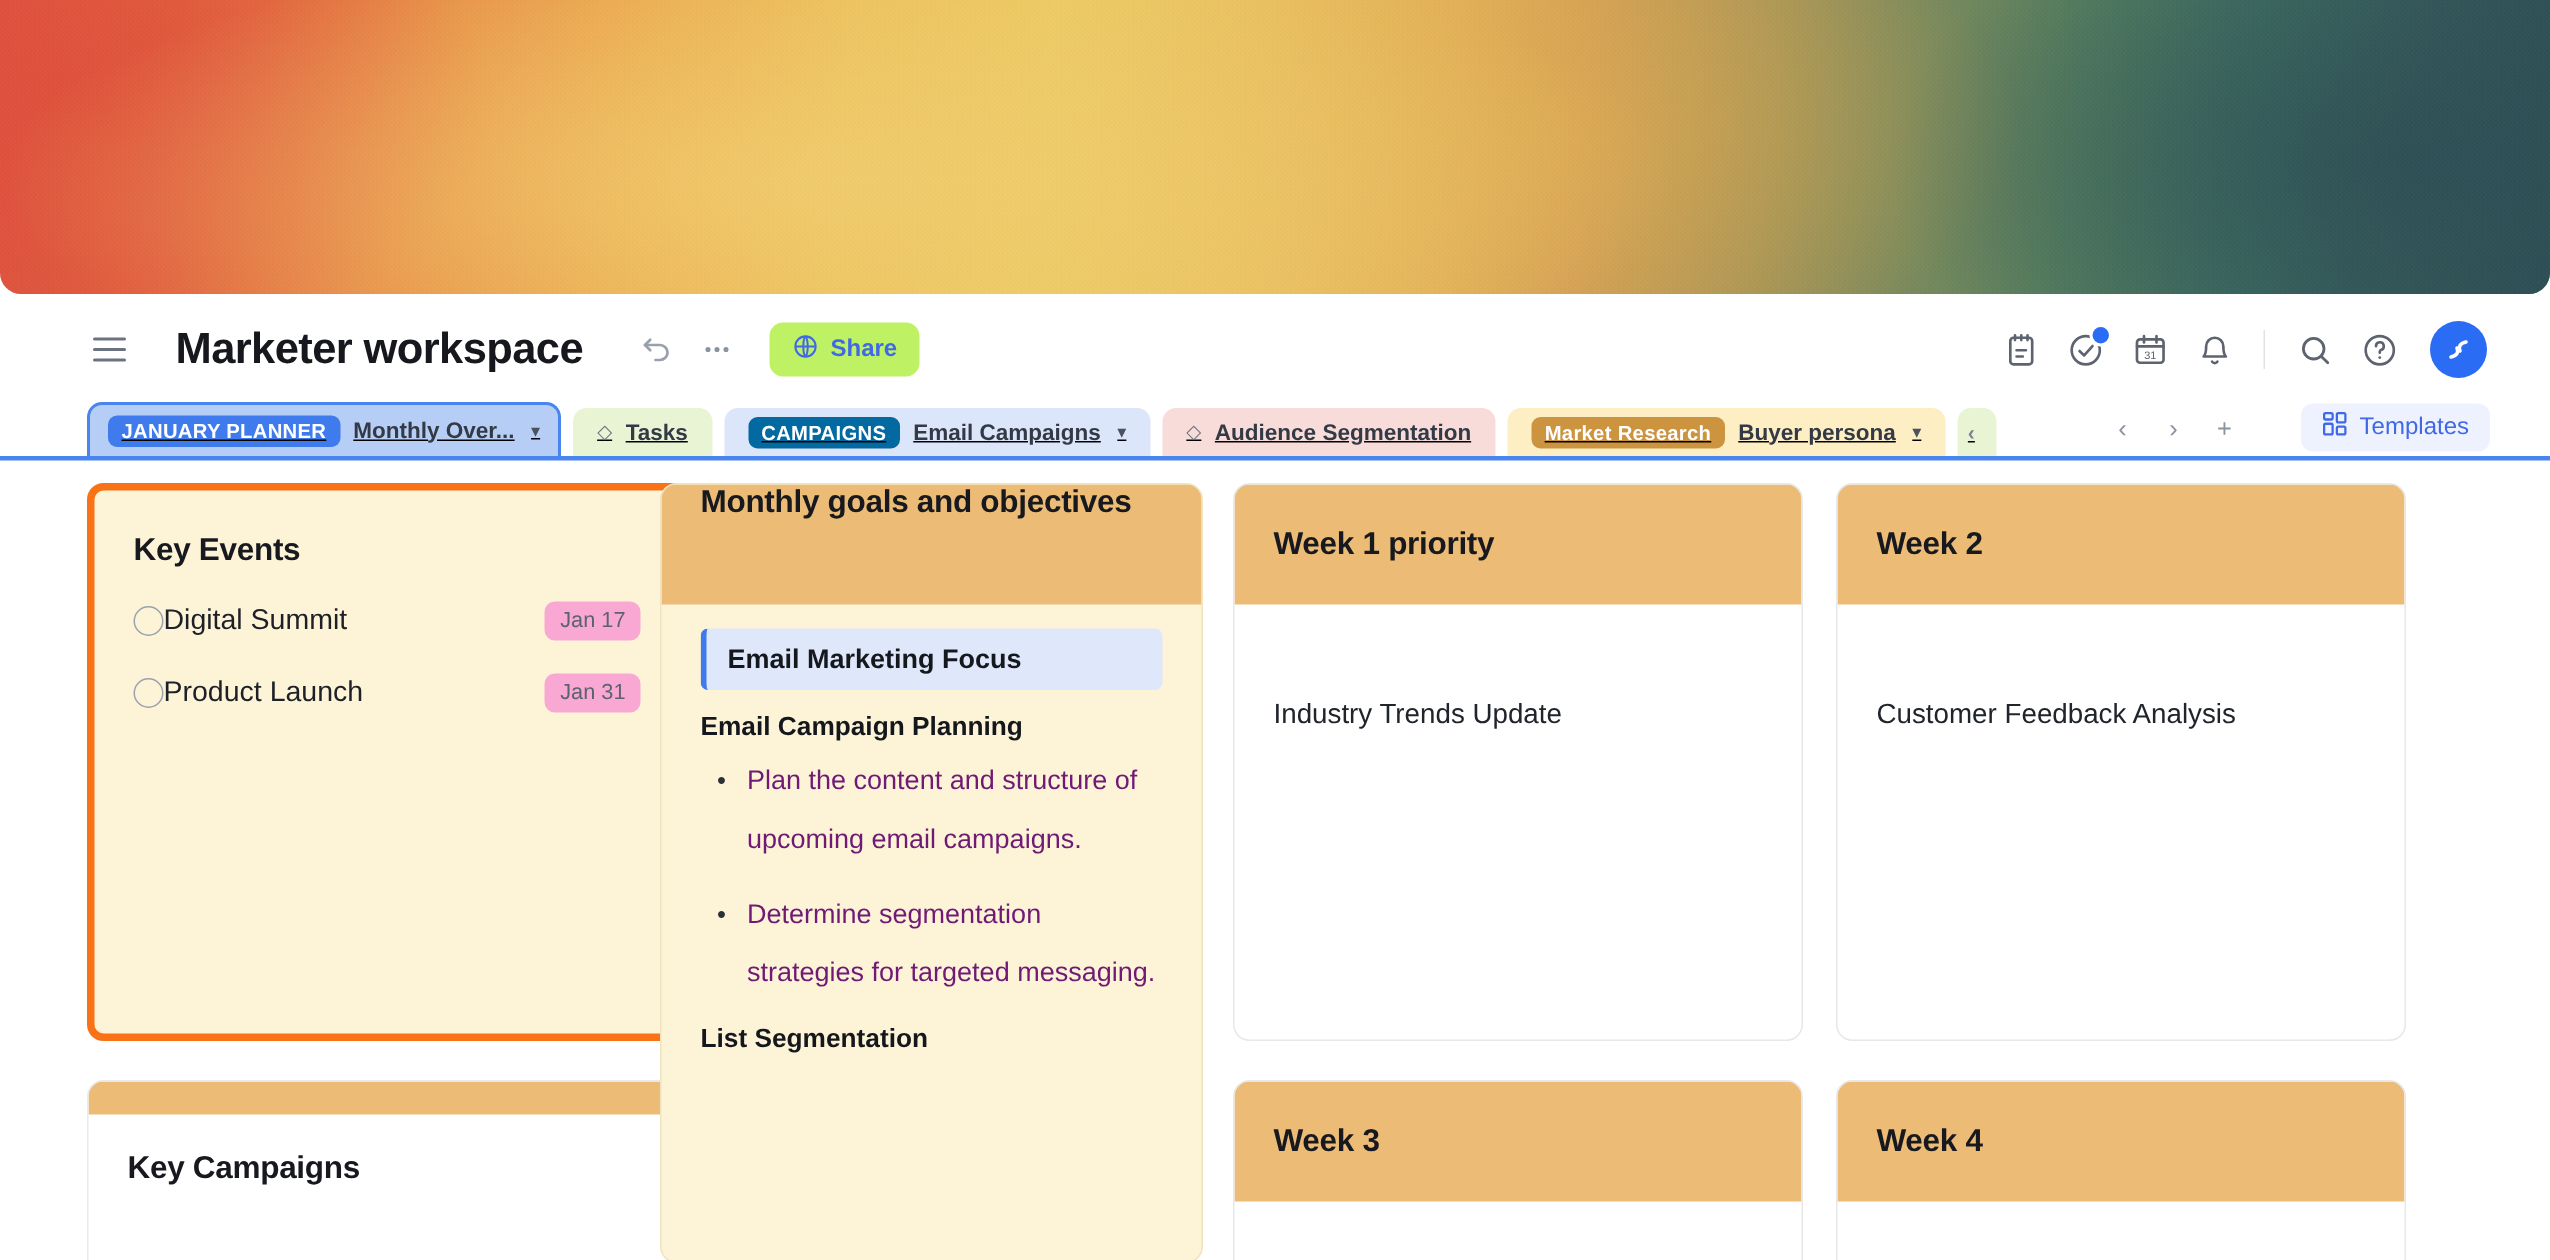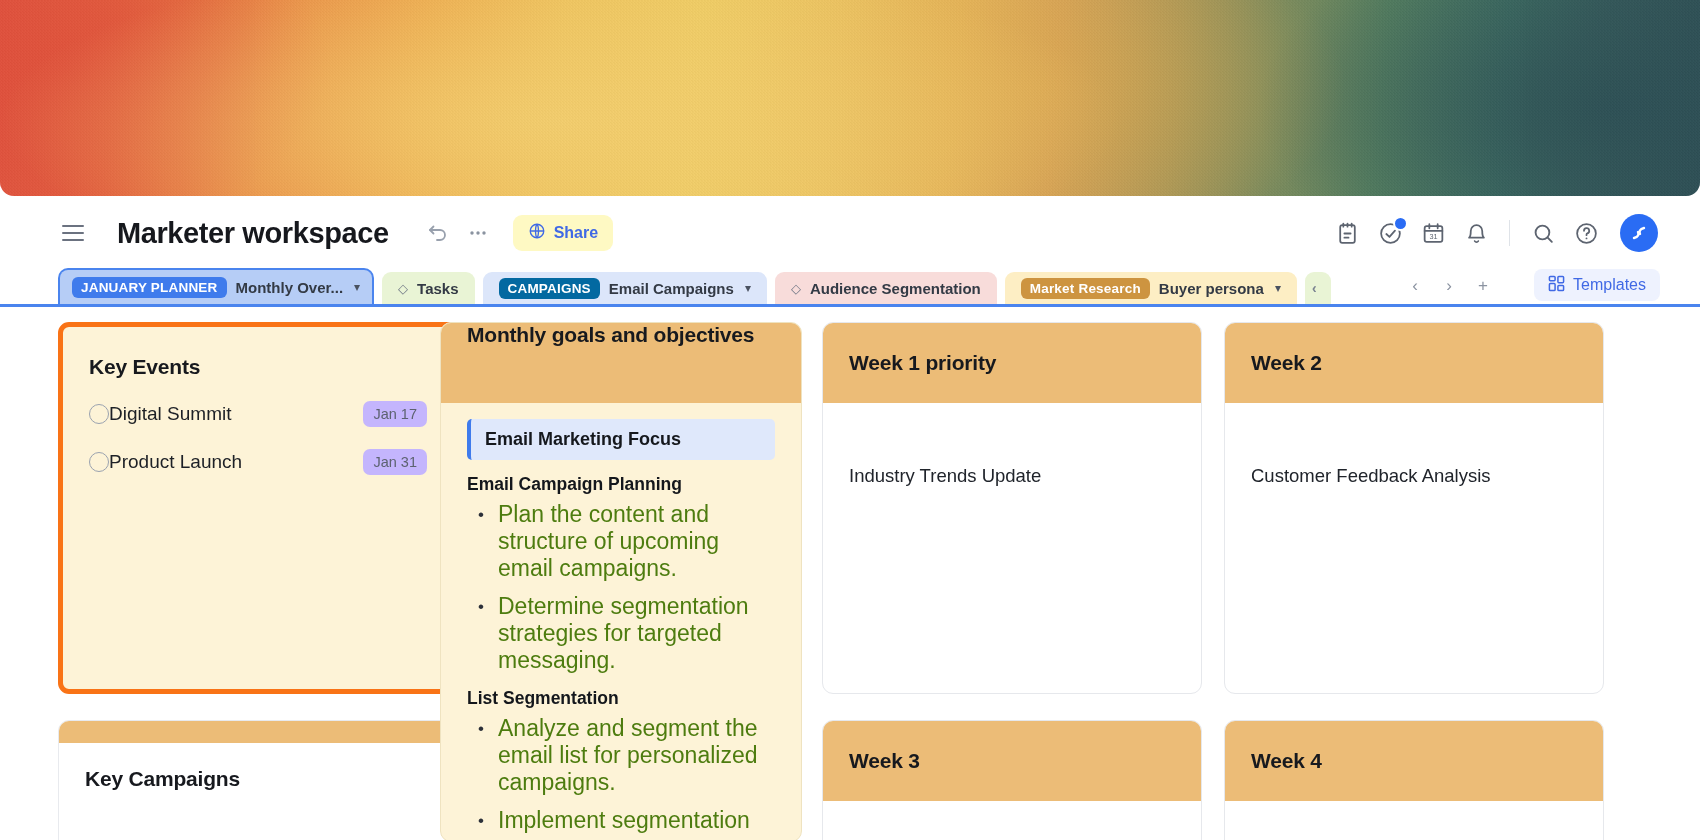--- a/index.html
+++ b/index.html
@@ -75,21 +75,21 @@
     white-space:nowrap;
   }
   .hdr-icon-btn {
     width:34px; height:34px; display:flex; align-items:center; justify-content:center;
     border-radius:7px; cursor:pointer; color:#98a0ad;
   }
   .undo-btn { margin-left:32px; }
   .more-btn { margin-left:6px; font-size:22px; color:#8a93a0; letter-spacing:1px; line-height:10px;}
   .share-btn {
     margin-left:18px; height:36px; padding:0 15px;
-    background:#fef9c3; color:#4069e5; border-radius:9px;
+    background:#bef264; color:#4069e5; border-radius:9px;
     display:flex; align-items:center; gap:8px;
     font-size:16px; font-weight:600; cursor:pointer;
   }
 
   .hdr-right {
     margin-left:auto; margin-right:42px;
     display:flex; align-items:center; gap:13px;
   }
   .hdr-right .ic { width:30px; height:30px; color:#5d6470; position:relative; cursor:pointer;
                    display:flex; align-items:center; justify-content:center;}
@@ -103,21 +103,21 @@
     display:flex; align-items:center; justify-content:center; cursor:pointer;
     margin-left:6px;
   }
 
   
   .tabbar {
     position:absolute; left:0; top:268px; width:1700px; height:38px;
   }
   .tabs-scroll {
     position:absolute; left:58px; top:0; width:1320px; height:36px;
-    display:flex; align-items:flex-end; gap:8px; overflow:hidden;
+    display:flex; align-items:flex-end; gap:8px; overflow:hidden;text-decoration:underline;
   }
   .tab {
     height:32px; border-radius:9px 9px 0 0; display:flex; align-items:center;
     padding:0 16px; gap:9px; font-size:15px; font-weight:600; color:#333a45;
     white-space:nowrap; cursor:pointer; flex:none;
   }
   .tab.active {
     border:2px solid #4a84ee; border-bottom:none; height:36px;
     border-radius:10px 10px 0 0; padding:0 12px;
   }
@@ -163,21 +163,21 @@
   .card-title-plain { font-size:21px; font-weight:700; color:#17191e; letter-spacing:-.2px;}
   .event-row {
     display:flex; align-items:center; margin-top:22px; 
   }
   .event-circle {
     width:20px; height:20px; border-radius:50%; border:1.6px solid #9aa2af; flex:none;
     cursor:pointer;
   }
   .event-name { font-size:19px; color:#1d2026; }
   .event-date {
-    margin-left:auto; background:#c4b5fd; color:#5c6270; border-radius:7px;
+    margin-left:auto; background:#f9a8d4; color:#5c6270; border-radius:7px;
     padding:5px 10px; font-size:14.5px; font-weight:500;
   }
 
   
   .key-campaigns {
     left:58px; top:412px; width:400px; height:160px;
     background:#fff; border:1px solid #e8eaee; overflow:hidden;
   }
   .kc-strip { height:22px; background:#ecbc77; }
   .kc-body { padding:24px 26px; }
@@ -194,22 +194,22 @@
   .goals-head h3 { font-size:21px; font-weight:700; color:#17191e; letter-spacing:-.2px;}
   .goals-body { padding:16px 26px 10px 26px; }
   .focus-chip {
     background:#dfe8fb; border-left:4px solid #3f7bec; border-radius:5px;
     padding:10px 0 10px 14px; font-size:18px; font-weight:700; color:#15181d;
     margin-bottom:10px;
   }
   .sec-title { font-size:17.5px; font-weight:700; color:#14171c; margin:14px 0 6px 0; }
   .goals-body ul { list-style:none; }
   .goals-body li {
-    position:relative; padding-left:31px; font-size:23px; color:#4d7c0f;
-    line-height:27px; margin-bottom:11px;
+    position:relative; padding-left:31px; font-size:18px; color:#701a75;
+    line-height:39px; margin-bottom:11px;
   }
   .goals-body li::before {
     content:"•"; position:absolute; left:11px; top:0; color:#2c3039; font-size:17px;
   }
 
   
   .week {
     background:#fff; border:1px solid #e6e8ec; overflow:hidden;
   }
   .week-head {
@@ -404,24 +404,20 @@
       <div class="goals-body">
         <div class="focus-chip">Email Marketing Focus</div>
 
         <div class="sec-title">Email Campaign Planning</div>
         <ul>
           <li>Plan the content and structure of upcoming email campaigns.</li>
           <li>Determine segmentation strategies for targeted messaging.</li>
         </ul>
 
         <div class="sec-title">List Segmentation</div>
-        <ul>
-          <li>Analyze and segment the email list for personalized campaigns.</li>
-          <li>Implement segmentation</li>
-        </ul>
       </div>
     </div>
 
     <div class="card week w1">
       <div class="week-head">
         <h3>Week 1 priority</h3>
       </div>
       <div class="week-body">Industry Trends Update</div>
     </div>
 

